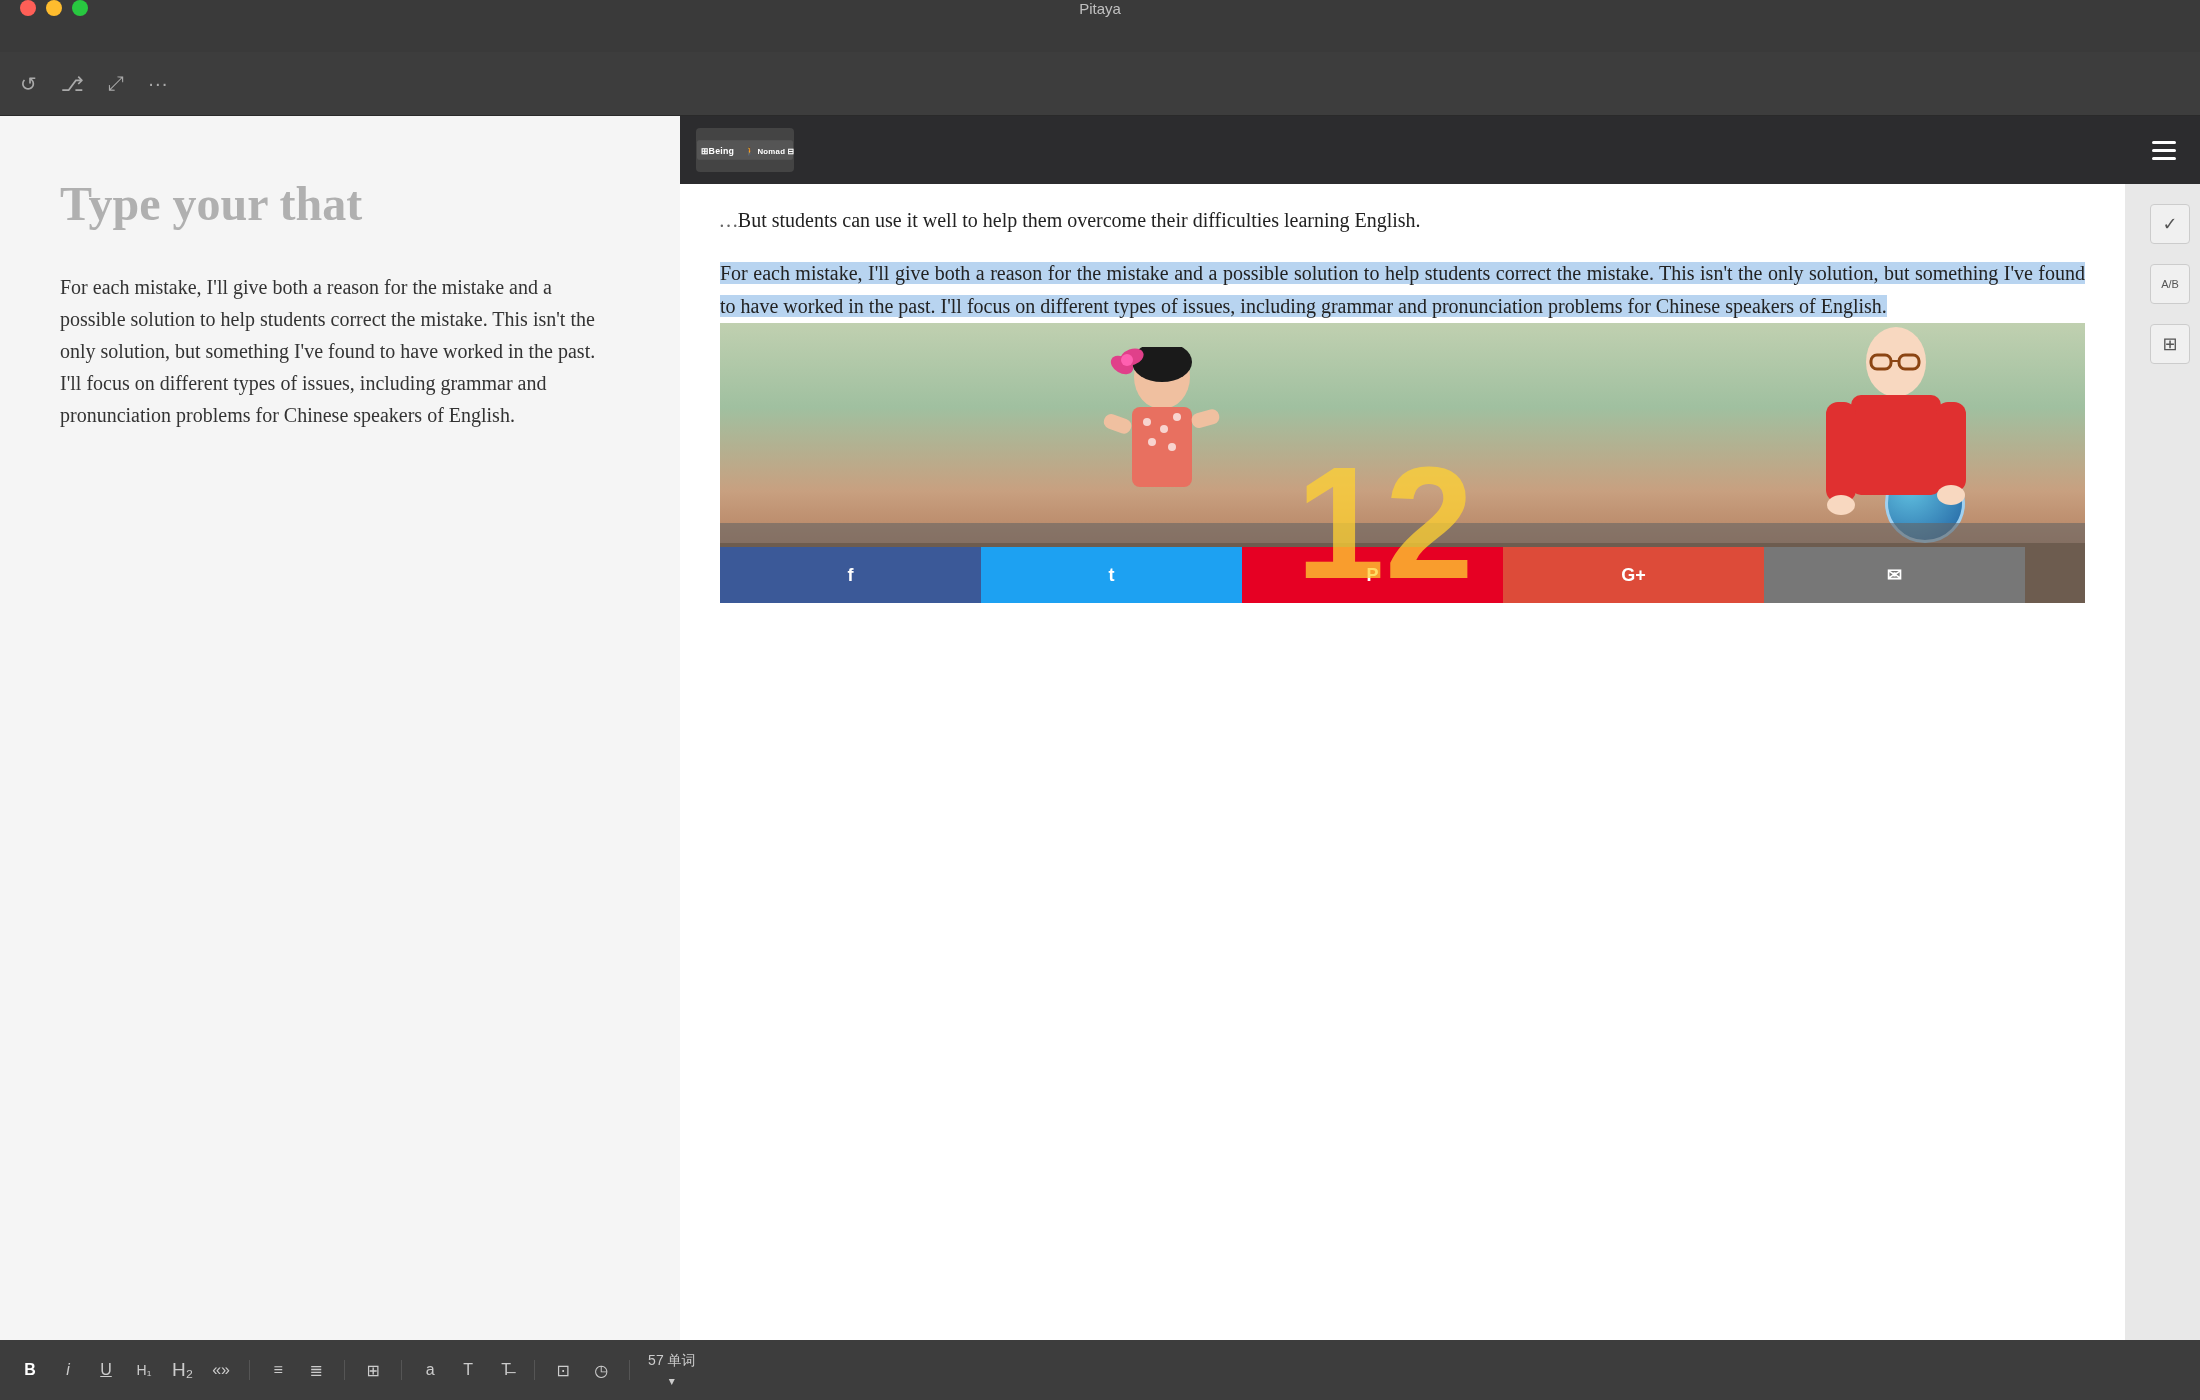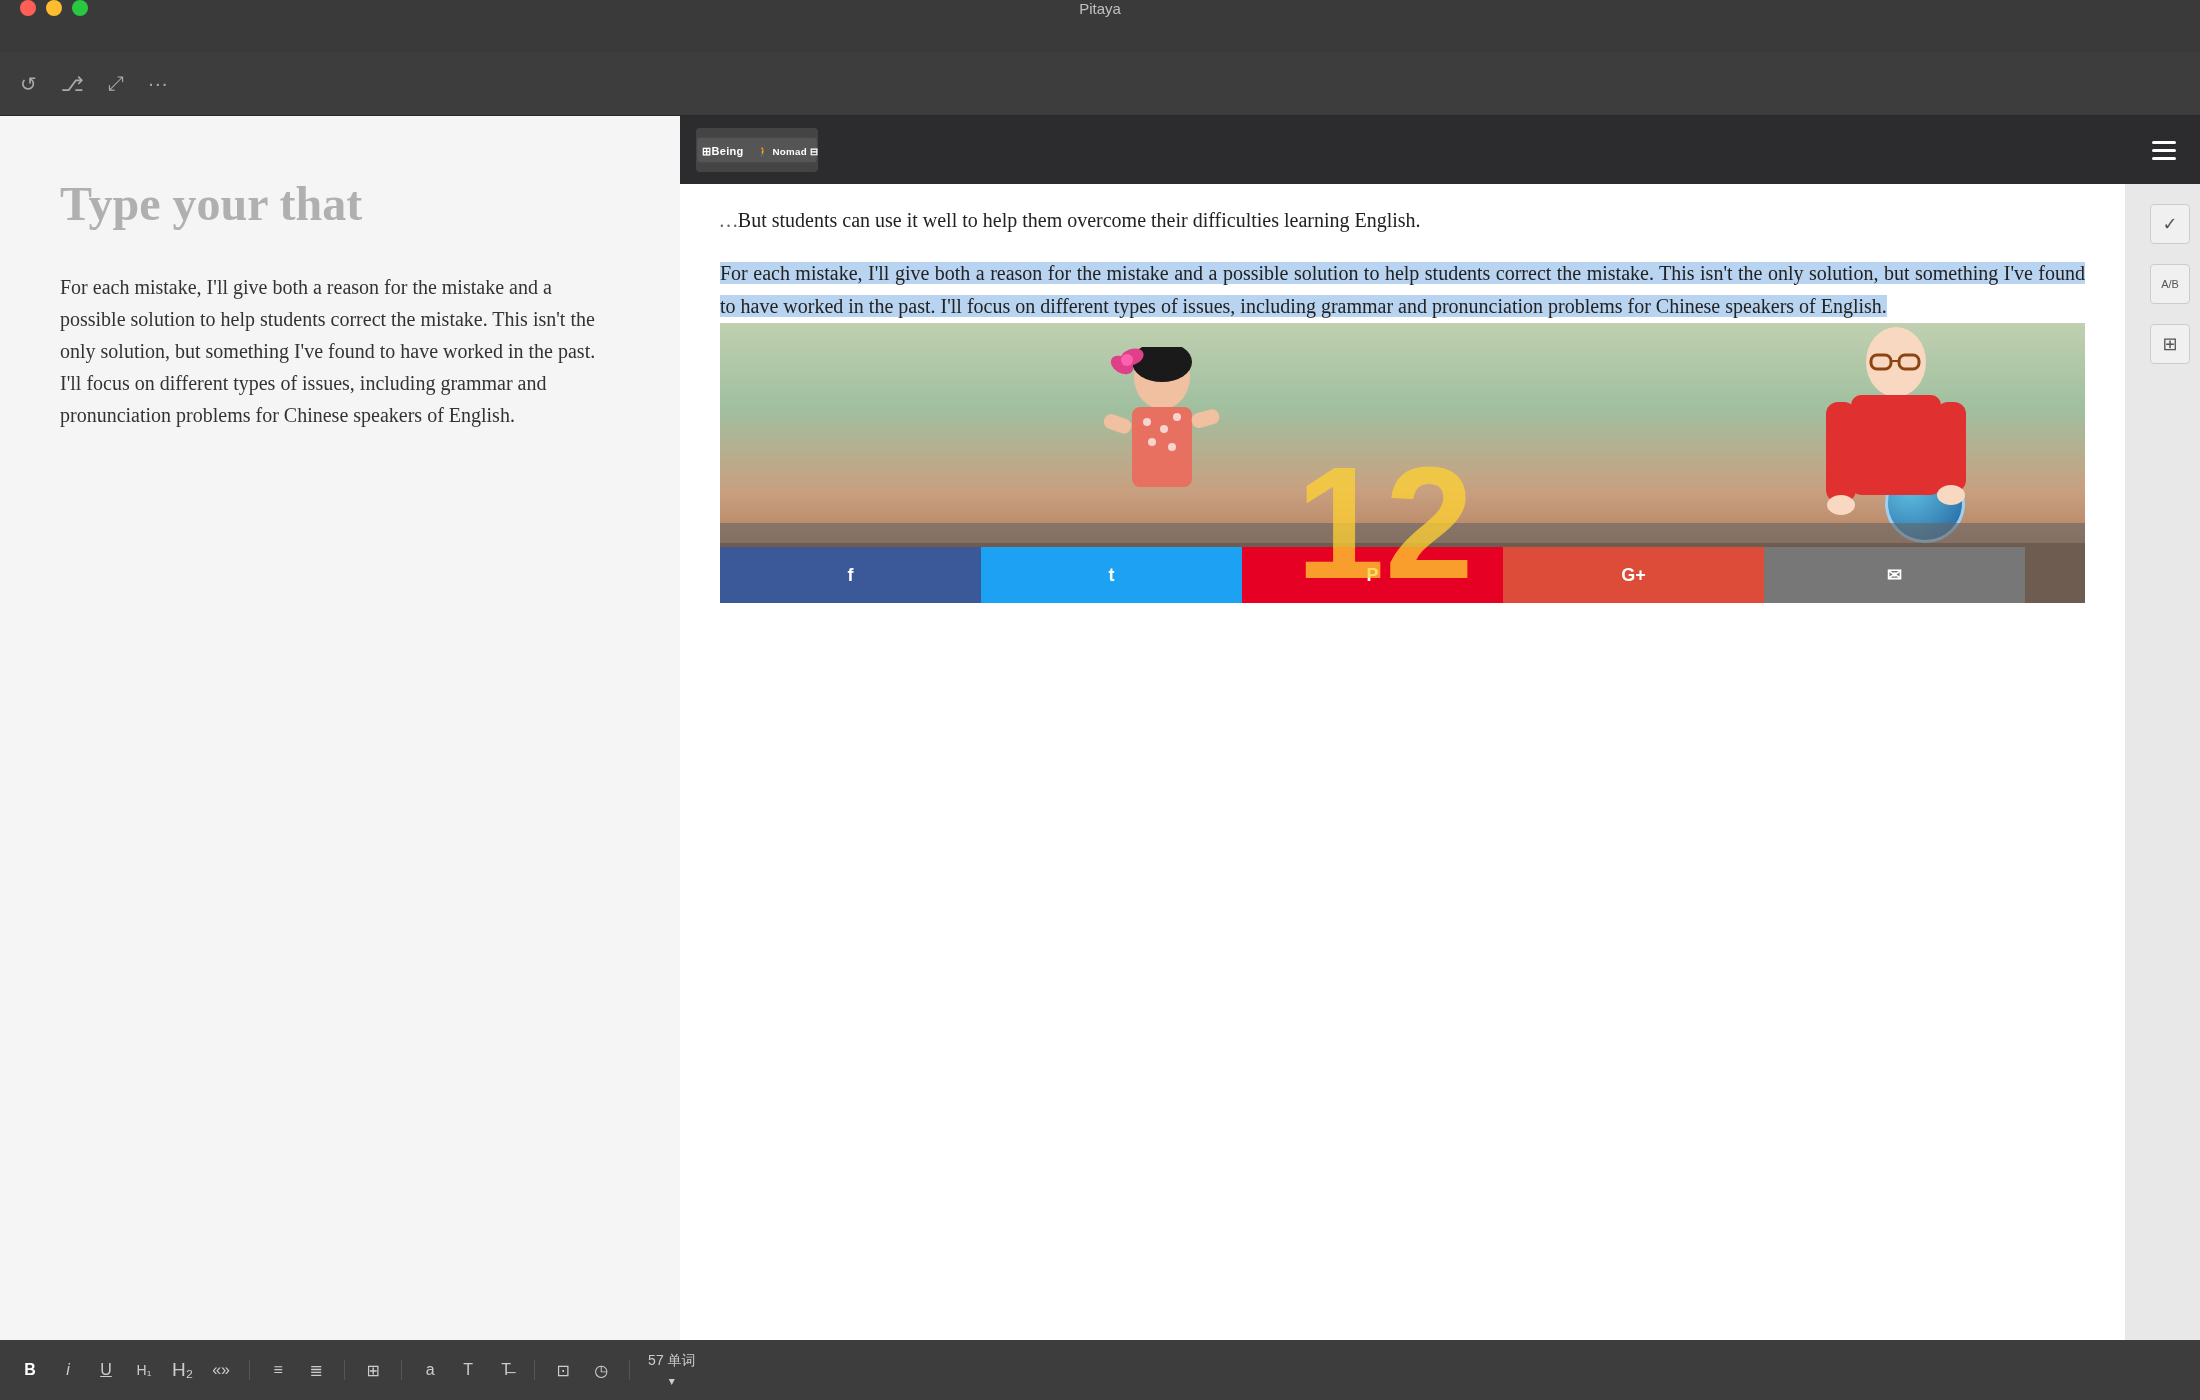--- a/index.html
+++ b/index.html
@@ -117,21 +117,21 @@
       flex-shrink: 0;
     }
 
     .browser-logo {
       display: flex;
       align-items: center;
       gap: 8px;
     }
 
     .logo-icon {
-      width: 122px;
+      width: 98px;
       height: 44px;
       background: #444;
       border-radius: 4px;
       display: flex;
       align-items: center;
       justify-content: center;
       color: white;
       font-size: 13px;
       font-weight: bold;
       letter-spacing: 0.5px;

